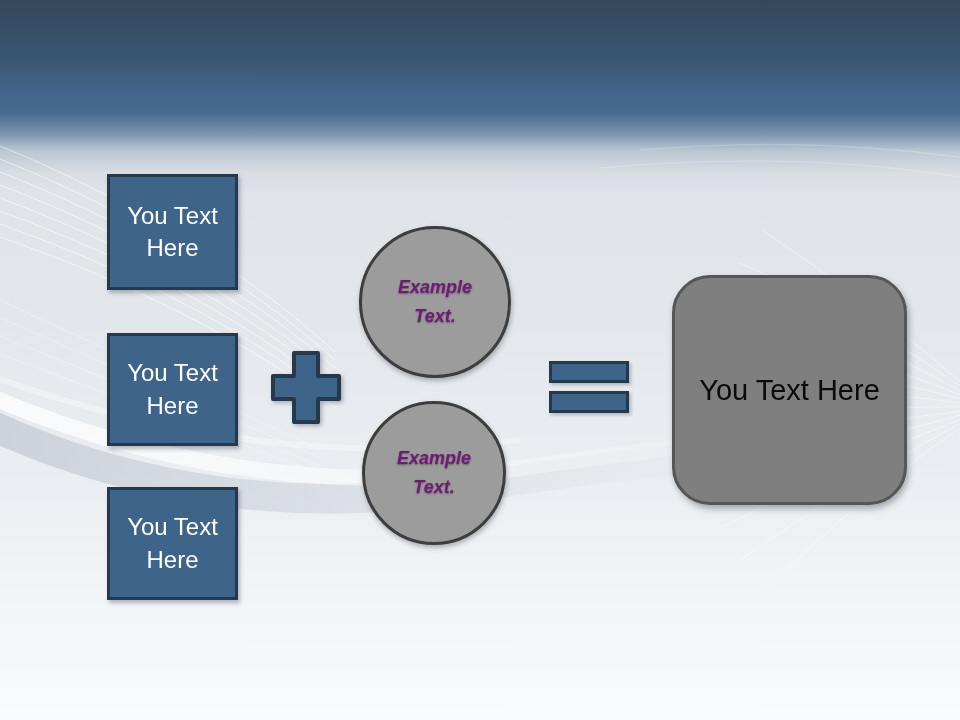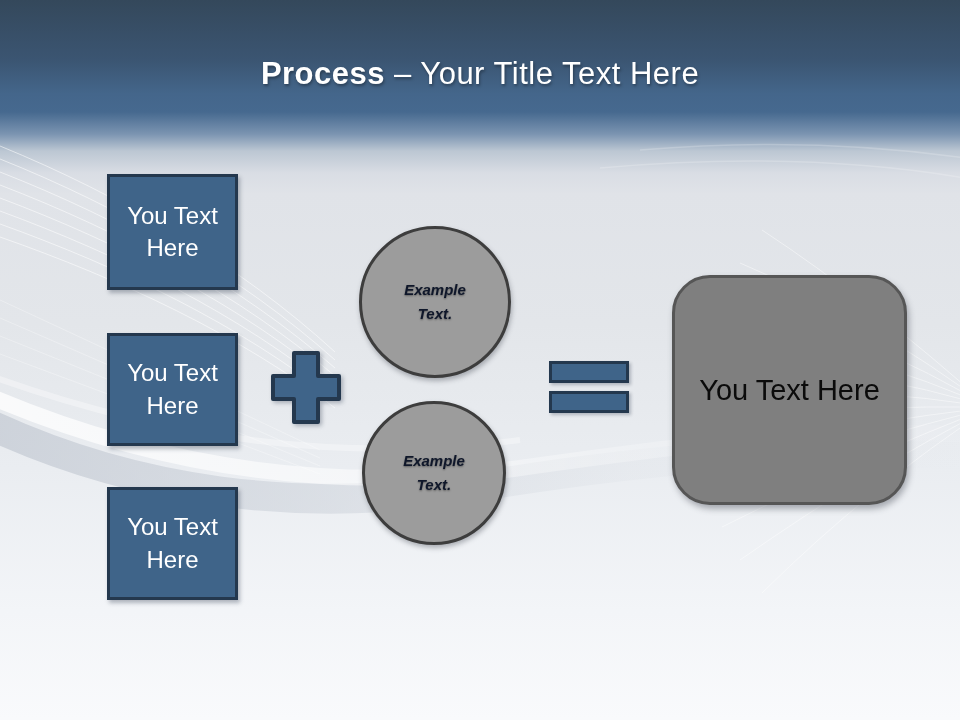--- a/index.html
+++ b/index.html
@@ -44,21 +44,21 @@
     position:absolute;left:549px;width:80px;height:22px;box-sizing:border-box;
     background:#3f6489;border:3px solid #24384e;
     box-shadow:2px 2px 3px rgba(50,60,80,.3);
   }
   #eq1{top:361px;}
   #eq2{top:391px;}
   .circle{
     position:absolute;box-sizing:border-box;border-radius:50%;
     background:#9c9c9c;border:3px solid #3d3d3d;
     display:flex;align-items:center;justify-content:center;text-align:center;
-    color:#0f172a;font-weight:700;font-style:italic;font-size:15px;line-height:1.6;
+    color:#701a75;font-weight:700;font-style:italic;font-size:18px;line-height:1.6;
     text-shadow:0 1px 2px rgba(0,0,0,.4);
     box-shadow:1px 3px 5px rgba(70,75,85,.4);
   }
   .circle .wrap{display:block;width:80px;margin:0 auto;}
   #circle1{left:359px;top:226px;width:152px;height:152px;}
   #circle2{left:362px;top:401px;width:144px;height:144px;}
   .result{
     position:absolute;left:672px;top:275px;width:235px;height:230px;box-sizing:border-box;
     background:#7f7f7f;border:3px solid #565656;border-radius:38px;
     display:flex;align-items:center;justify-content:center;text-align:center;
@@ -124,23 +124,20 @@
       <path d="M990,408 Q870,469 740,560"></path>
       <path d="M990,408 Q870,486 762,593"></path>
     </g>
 
     <g fill="none" stroke="#ffffff" stroke-opacity="0.2" stroke-width="1.5">
       <path d="M640,150 Q810,136 965,158"></path>
       <path d="M600,168 Q800,150 965,178"></path>
     </g>
   </svg>
 
-  <div class="title">
-    <span class="bold">Process</span><span class="rest">– Your Title Text Here</span>
-  </div>
 
   <div class="inbox" id="box1">
     <span class="wrap">You Text Here</span>
   </div>
   <div class="inbox" id="box2">
     <span class="wrap">You Text Here</span>
   </div>
   <div class="inbox" id="box3">
     <span class="wrap">You Text Here</span>
   </div>

